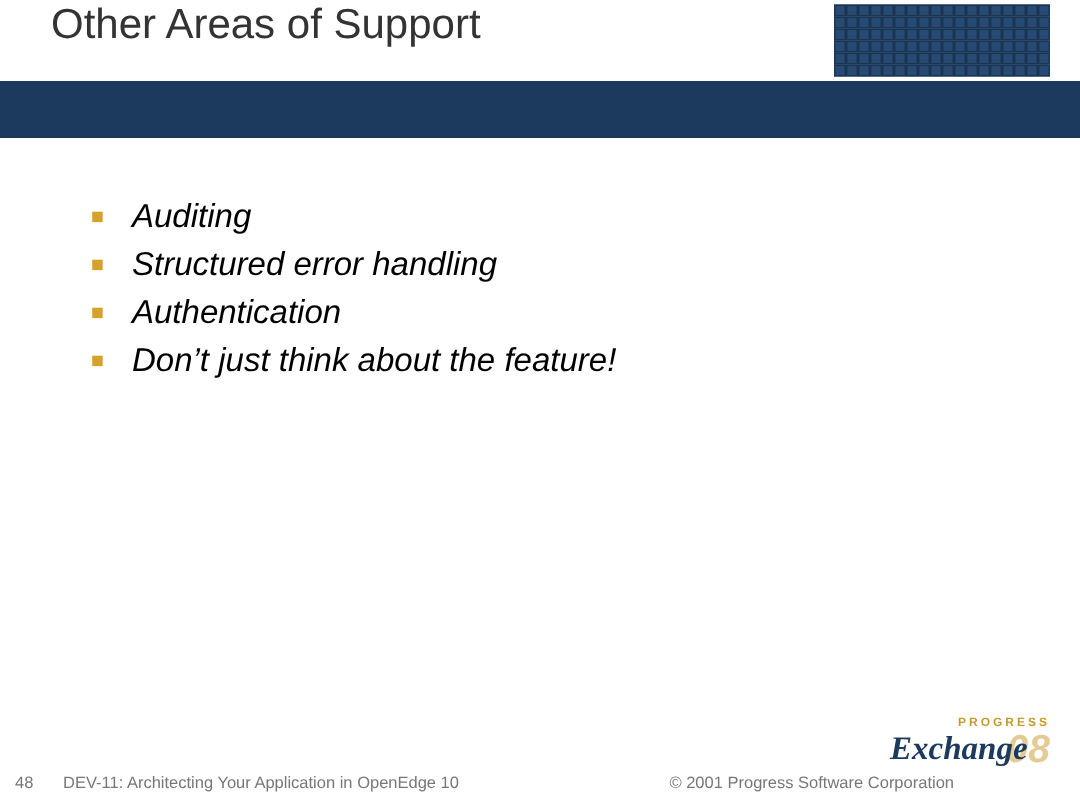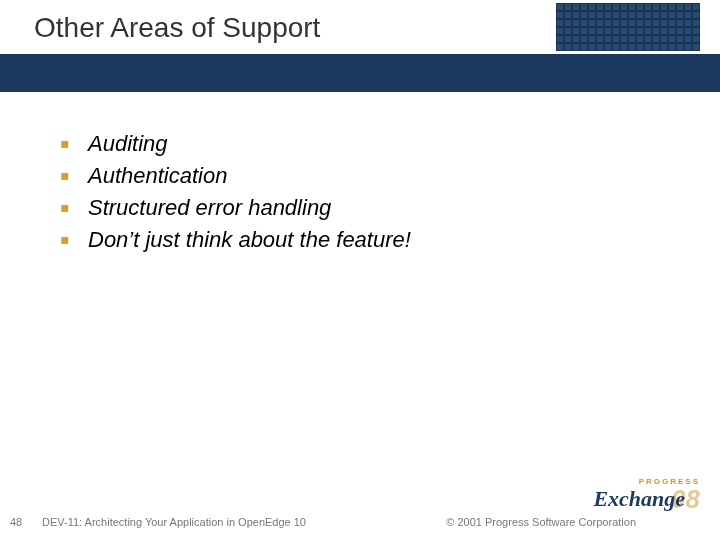--- a/index.html
+++ b/index.html
@@ -23,21 +23,21 @@
   .title-strip {
     position: absolute;
     top: 0;
     left: 0;
     width: 720px;
     height: 54px;
     background: #fff;
   }
   .slide-title {
     position: absolute;
-    top: 12px;
+    top: 0;
     left: 34px;
     font-size: 28px;
     color: #333;
     font-weight: 400;
   }
   .dot-grid {
     position: absolute;
     top: 3px;
     right: 20px;
     display: grid;
@@ -280,22 +280,22 @@
     <span></span>
     <span></span>
     <span></span>
 </div>
 
 <div class="slide-title">Other Areas of Support</div>
 
 <div class="content">
   <ul class="bullet-list">
     <li>Auditing</li>
+    <li>Structured error handling</li>
     <li>Authentication</li>
-    <li>Structured error handling</li>
     <li class="italic">Don’t just think about the feature!</li>
   </ul>
 </div>
 
 <div class="logo">
   <div class="logo-top">PROGRESS</div>
   <div>
     <span class="logo-main">Exchange</span><span class="logo-year">08</span>
   </div>
 </div>

